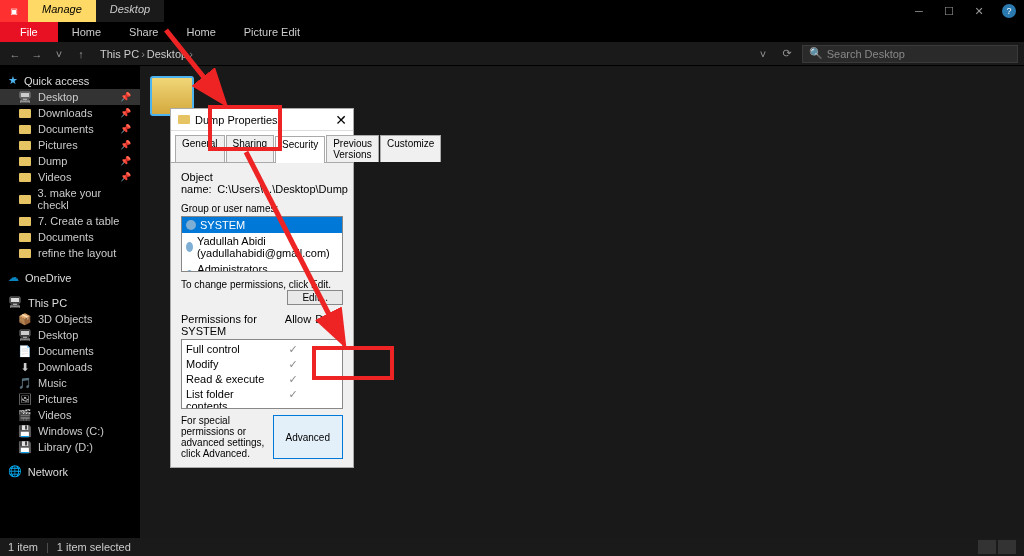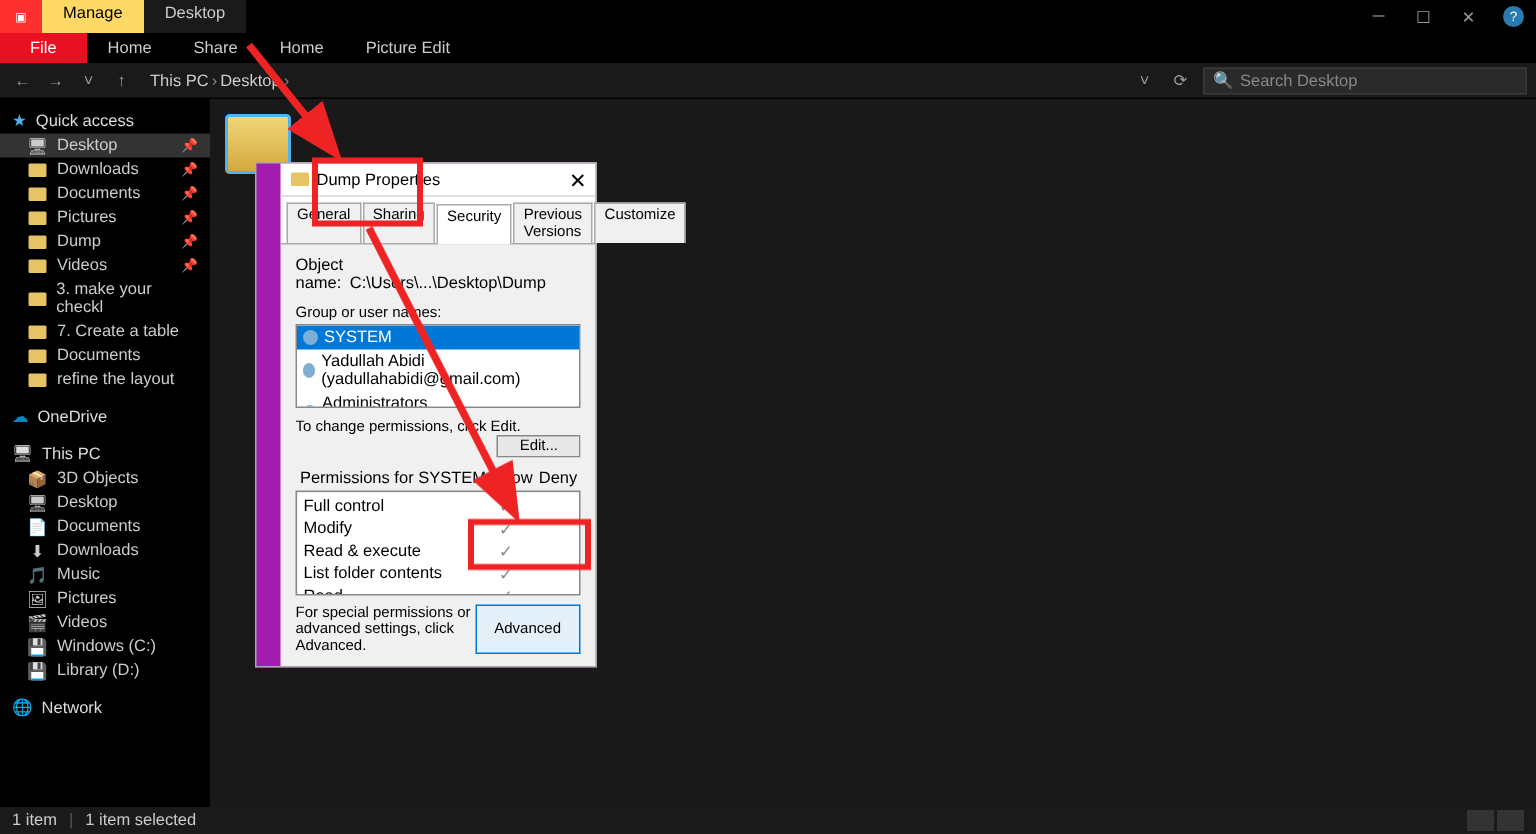--- a/index.html
+++ b/index.html
@@ -1,21 +1,21 @@
 <!DOCTYPE html>
 <html><head>
   <meta charset="utf-8">
   <style>
     * { margin: 0; padding: 0; box-sizing: border-box; font-family: "Segoe UI", Tahoma, sans-serif; font-size: 11px; }
     body { background: #1a1a1a; color: #fff; width: 1024px; height: 556px; overflow: hidden; position: relative; }
     
     
     .titlebar { height: 22px; background: #000; display: flex; align-items: stretch; }
     .title-icon { width: 28px; background: #ff3030; display: flex; align-items: center; justify-content: center; }
-    .title-tabs { display: flex; }
+    .title-tabs { display: flex; font-style: italic; }
     .title-tab { padding: 3px 14px; background: #1a1a1a; color: #ccc; }
     .title-tab.yellow { background: #ffd966; color: #000; }
     .title-tab.active { background: #1a1a1a; }
     .window-controls { margin-left: auto; display: flex; color: #999; }
     .wc-btn { width: 30px; display: flex; align-items: center; justify-content: center; cursor: pointer; }
     .help-circle { width: 14px; height: 14px; background: #2a7ab0; border-radius: 50%; display: flex; align-items: center; justify-content: center; font-size: 9px; color: #fff; }
     
     
     .ribbon { height: 20px; background: #000; display: flex; align-items: stretch; }
     .ribbon-tab { padding: 2px 14px; color: #ccc; display: flex; align-items: center; }
@@ -47,36 +47,36 @@
     .content { flex: 1; background: #191919; padding: 10px; position: relative; }
     .folder-big { width: 44px; height: 40px; background: linear-gradient(#f0d678, #d4a93e); border: 2px solid #4db3ee; border-radius: 3px; position: relative; }
     
     
     .statusbar { position: absolute; bottom: 0; left: 0; right: 0; height: 18px; background: #1a1a1a; display: flex; align-items: center; padding: 0 8px; color: #ccc; gap: 8px; }
     .status-sep { color: #555; }
     .view-btns { margin-left: auto; display: flex; gap: 2px; }
     .view-btn { width: 18px; height: 14px; background: #333; }
     
     
-    .dialog { position: absolute; left: 170px; top: 108px; width: 228px; background: #a21caf; border: 1px solid #aaa; color: #000; z-index: 10; padding-left: 16px; }
+    .dialog { position: absolute; left: 170px; top: 108px; width: 184px; background: #c2410c; border: 1px solid #aaa; color: #000; z-index: 10; }
     .dlg-title { height: 22px; background: #fff; display: flex; align-items: center; padding: 0 6px; border-bottom: 1px solid #ddd; }
     .dlg-close { margin-left: auto; font-size: 14px; cursor: pointer; }
     .dlg-tabs { display: flex; background: #fff; padding: 4px 4px 0 4px; gap: 1px; border-bottom: 1px solid #aaa; }
     .dlg-tab { padding: 2px 6px; background: #f0f0f0; border: 1px solid #aaa; border-bottom: none; cursor: pointer; font-size: 10px; }
     .dlg-tab.active { background: #fff; position: relative; top: 1px; }
     .dlg-body { background: #f0f0f0; padding: 8px 10px; }
     .dlg-label { font-size: 10px; margin-bottom: 2px; }
     .user-list { border: 1px solid #888; background: #fff; height: 56px; overflow: hidden; margin-bottom: 6px; }
     .user-row { padding: 2px 4px; display: flex; align-items: center; gap: 4px; font-size: 10px; }
     .user-row.sel { background: #0078d7; color: #fff; }
     .user-ico { width: 10px; height: 10px; background: #7faed4; border-radius: 50%; }
     .edit-btn { float: right; padding: 1px 14px; border: 1px solid #888; background: #e8e8e8; font-size: 10px; cursor: pointer; }
     .perm-header { display: flex; font-size: 10px; margin-bottom: 2px; }
     .perm-header span:nth-child(2), .perm-header span:nth-child(3) { width: 30px; text-align: center; }
-    .perm-header span:first-child { flex: 1; text-align: center; }
+    .perm-header span:first-child { flex: 1; }
     .perm-list { border: 1px solid #888; background: #fff; height: 70px; overflow: auto; padding: 2px 4px; }
     .perm-row { display: flex; font-size: 10px; padding: 1px 0; }
     .perm-row span:first-child { flex: 1; }
     .perm-row span:nth-child(2), .perm-row span:nth-child(3) { width: 30px; text-align: center; color: #888; }
     .adv-row { display: flex; margin-top: 6px; }
     .adv-text { font-size: 10px; flex: 1; }
     .adv-btn { padding: 2px 12px; border: 1px solid #0078d7; background: #e4f0f9; font-size: 10px; cursor: pointer; }
     .dlg-footer { display: flex; gap: 6px; padding: 6px 10px; border-top: 1px solid #ccc; justify-content: flex-end; }
     .dlg-footer button { padding: 2px 18px; font-size: 10px; border: 1px solid #888; cursor: pointer; }
     .ok-btn { background: #fff; border-color: #0078d7 !important; }

